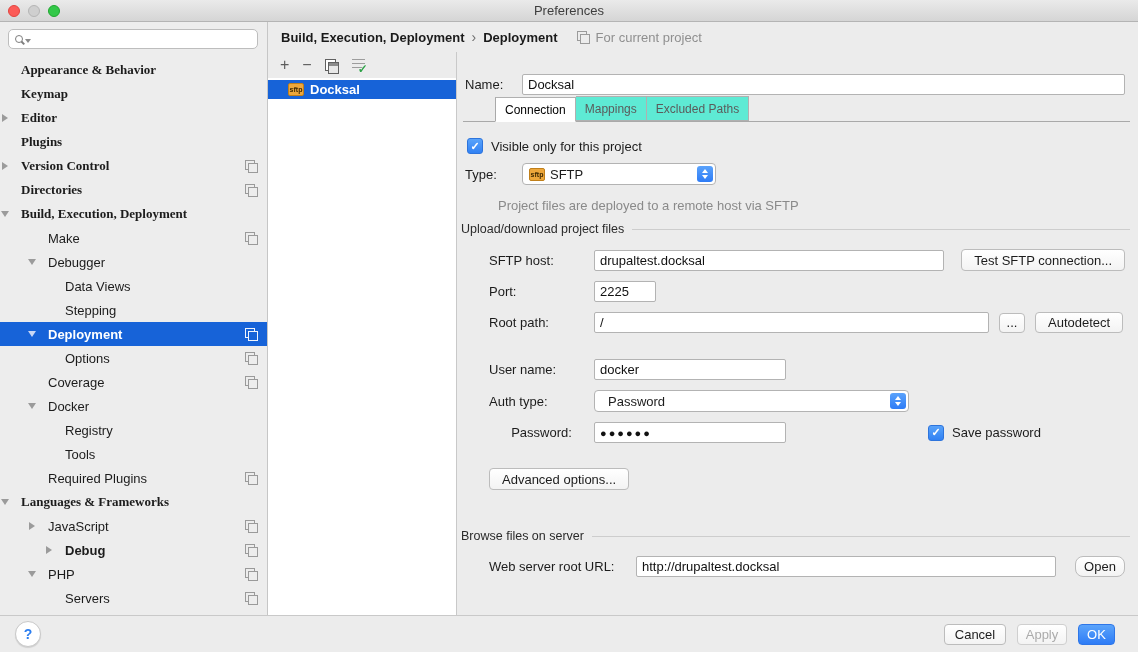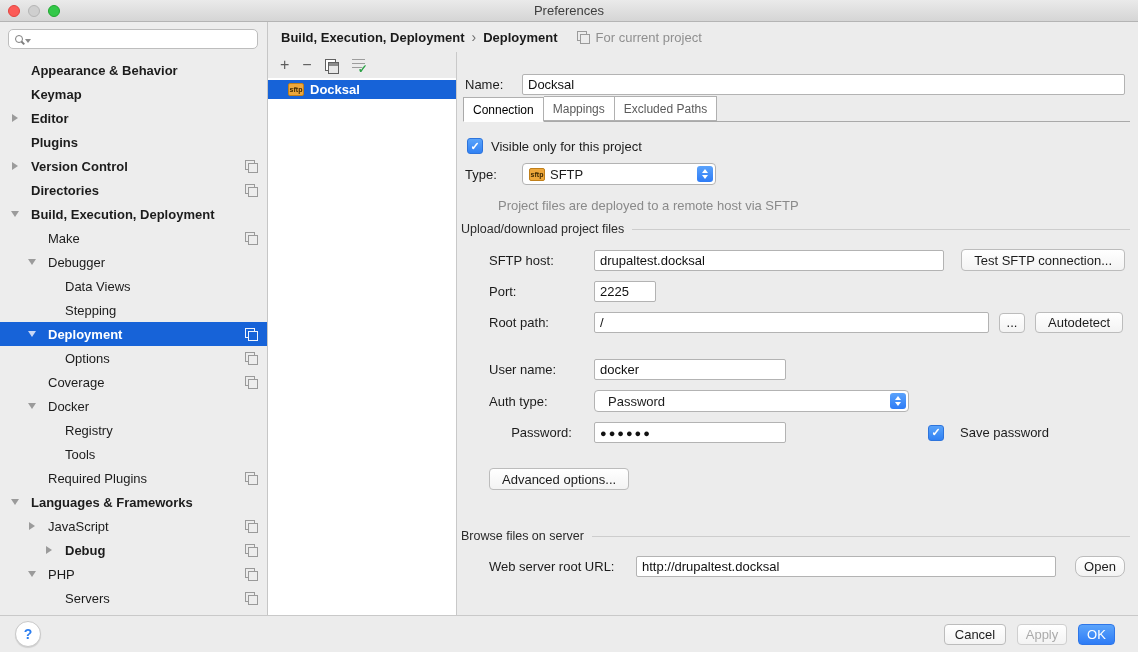--- a/index.html
+++ b/index.html
@@ -35,21 +35,21 @@
     height:20px; background:#fff; border:1px solid #bdbdbd; border-radius:5px;
     display:flex; align-items:center; padding-left:6px; gap:2px;
   }
   .mag { width:8px; height:8px; border:1.5px solid #7e7e7e; border-radius:50%; position:relative; flex:none; }
   .mag::after { content:""; position:absolute; width:4px; height:1.5px; background:#7e7e7e; right:-3px; bottom:-1px; transform:rotate(45deg); }
   .mag-caret { width:0; height:0; border-left:3px solid transparent; border-right:3px solid transparent; border-top:4px solid #8a8a8a; margin-top:3px; }
   .search-input { border:none; outline:none; background:transparent; flex:1; height:16px; font-size:12px; font-family:"Liberation Sans",sans-serif; }
   
   .tree { margin-top:9px; flex:1; overflow:hidden; }
   .tree-row { height:24px; display:flex; align-items:center; padding-right:9px; }
-  .tree-row.lvl1 { padding-left:10px; }
+  .tree-row.lvl1 { padding-left:0;font-family:Liberation Serif, serif; }
   .tree-row.lvl2 { padding-left:27px; }
   .tree-row.lvl3 { padding-left:44px; }
   .tree-row.bold .tree-label { font-weight:bold; }
   .tree-arrow { width:21px; flex:none; display:flex; align-items:center; }
   .arr-c::before { content:""; width:0; height:0; border-top:4px solid transparent; border-bottom:4px solid transparent; border-left:6px solid #9b9b9b; margin-left:2px; }
   .arr-e::before { content:""; width:0; height:0; border-left:4px solid transparent; border-right:4px solid transparent; border-top:6px solid #9b9b9b; margin-left:1px; }
   .tree-label { white-space:nowrap; }
   .tree-row.selected { background:#1763d8; }
   .tree-row.selected .tree-label { color:#fff; font-weight:bold; }
   .tree-row.selected .arr-e::before { border-top-color:#c9d7f5; }
@@ -91,22 +91,22 @@
   input.fld {
     height:21px; border:1px solid #b3b3b3; border-radius:2px; background:#fff;
     font-family:"Liberation Sans",sans-serif; font-size:13px; padding:0 5px; color:#111;
   }
   .lbl { color:#1c1c1c; }
   .row-name { top:22px; left:8px; right:13px; }
   .row-name .lbl { width:57px; }
   .row-name input { flex:1; }
   
   .row-tabs { top:44px; left:6px; right:8px; border-bottom:1px solid #a9a9a9; align-items:flex-end; }
-  .tab { font-size:12px; padding:5px 9px 4px; background:#ffffff; border:1px solid #b0b0b0; border-left:none; color:#5b5b5b; }
-  .tab:first-child { border-left:1px solid #b0b0b0; }
+  .tab { font-size:12px; padding:5px 9px 4px; background:#5eead4; border:1px solid #b0b0b0; border-left:none; color:#5b5b5b; }
+  .tab:first-child { border-left:1px solid #b0b0b0;margin-left:32px; }
   .tab.active { background:#fff; color:#000; margin-bottom:-1px; border-bottom:1px solid #fff; border-left:1px solid #a9a9a9; }
   
   .cb { width:16px; height:16px; border-radius:3px; background:linear-gradient(#59a3fa,#3181f3); border:1px solid #2d74dc;
         position:relative; flex:none; }
   .cb::after { content:"✓"; position:absolute; left:2.5px; top:0.5px; color:#fff; font-size:11px; font-weight:bold; }
   .row-visible { top:86px; left:10px; gap:8px; }
   
   .popup { position:relative; height:22px; background:#fff; border:1px solid #b3b3b3; border-radius:4px;
            display:flex; align-items:center; gap:5px; padding-left:6px; }
   .stepper { position:absolute; right:2px; top:2px; bottom:2px; width:16px; border-radius:3px;
@@ -141,21 +141,21 @@
   .btn-auto { margin-left:10px; height:21px; }
   .row-user { top:307px; left:32px; }
   .row-user .lbl { width:105px; }
   .row-user input { width:192px; }
   .row-auth { top:338px; left:32px; }
   .row-auth .lbl { width:105px; }
   .row-auth .popup { width:315px;padding-left:13px; }
   .row-pass { top:370px; left:32px; }
   .row-pass .lbl { width:105px;text-align:center; }
   .row-pass input { width:192px; font-size:11px; letter-spacing:2px; font-weight:bold; }
-  .save-group { display:flex; align-items:center; gap:8px; margin-left:142px; }
+  .save-group { display:flex; align-items:center; margin-left:142px; }
   .row-adv { top:416px; left:32px; }
   .row-adv .btn { height:22px; }
   .row-web { top:504px; left:32px; right:13px; }
   .row-web .lbl { width:147px; }
   .row-web input { width:420px; }
   .row-web .btn { margin-left:auto; width:50px;border-radius:8px; }
   
   .footer { position:absolute; left:0; right:0; bottom:0; height:37px; background:#ececec;
             border-top:1px solid #c9c9c9; display:flex; align-items:center; padding:0 23px 0 15px; gap:11px; }
   .help-btn { width:26px; height:26px; border-radius:50%; background:#fff; border:1px solid #c9c9c9;

